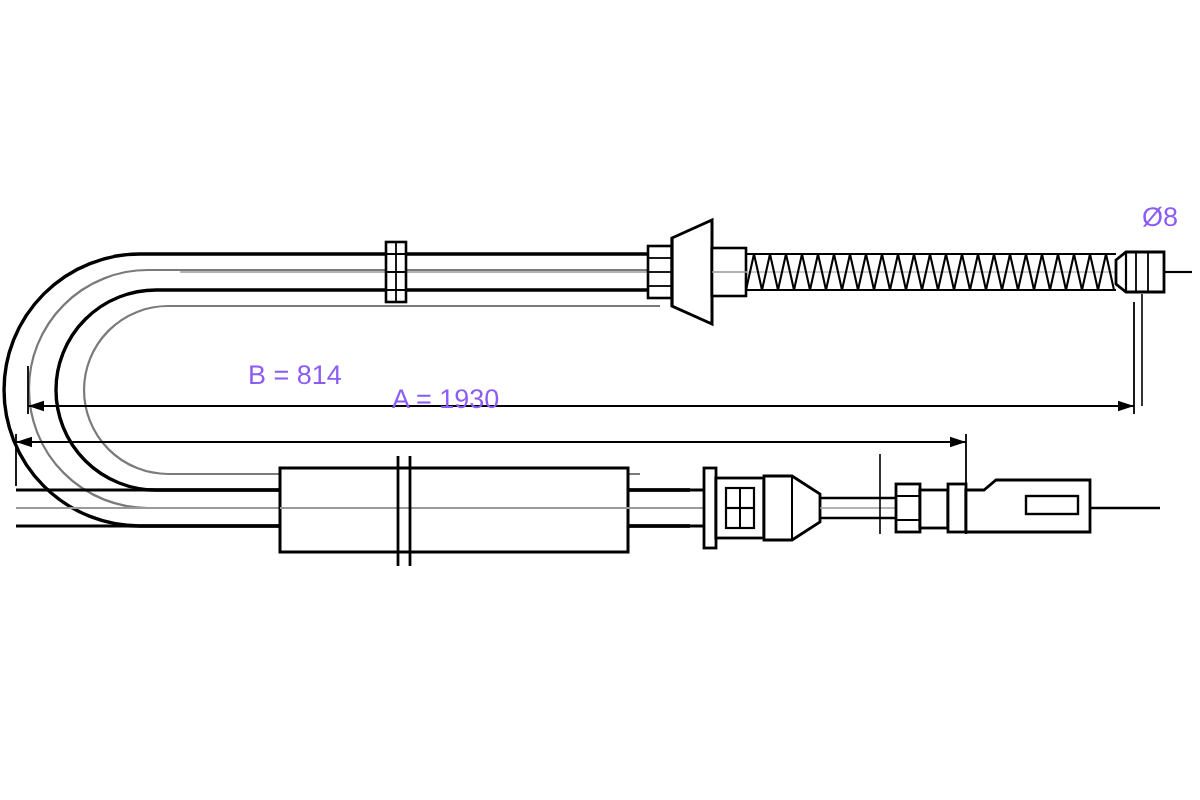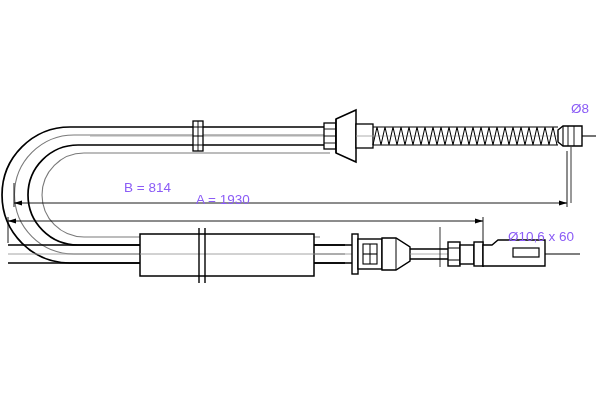--- a/index.html
+++ b/index.html
@@ -200,15 +200,14 @@
     <g>
       <line x1="571" y1="116" x2="571" y2="172" stroke="#000000" stroke-width="0.8"></line>
       <line x1="440" y1="196" x2="440" y2="236" stroke="#000000" stroke-width="0.8"></line>
     </g>
 
   </svg>
 
   <div class="lbl" id="lbl-b">B = 814</div>
   <div class="lbl" id="lbl-a">A = 1930</div>
   <div class="lbl" id="lbl-d8">Ø8</div>
-  <div class="lbl" id="lbl-d106">Ø10,6 x 60</div>
 
 </div>
 
 </body></html>

